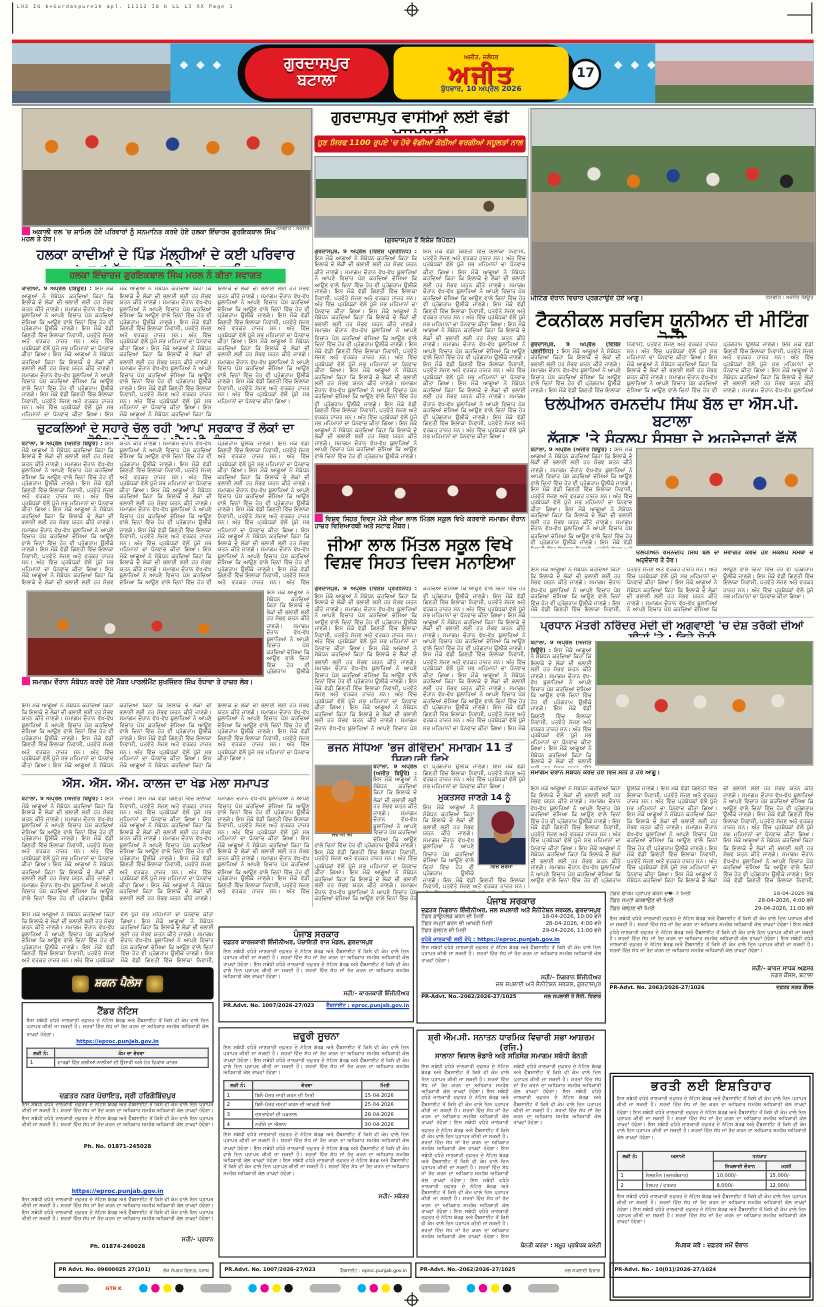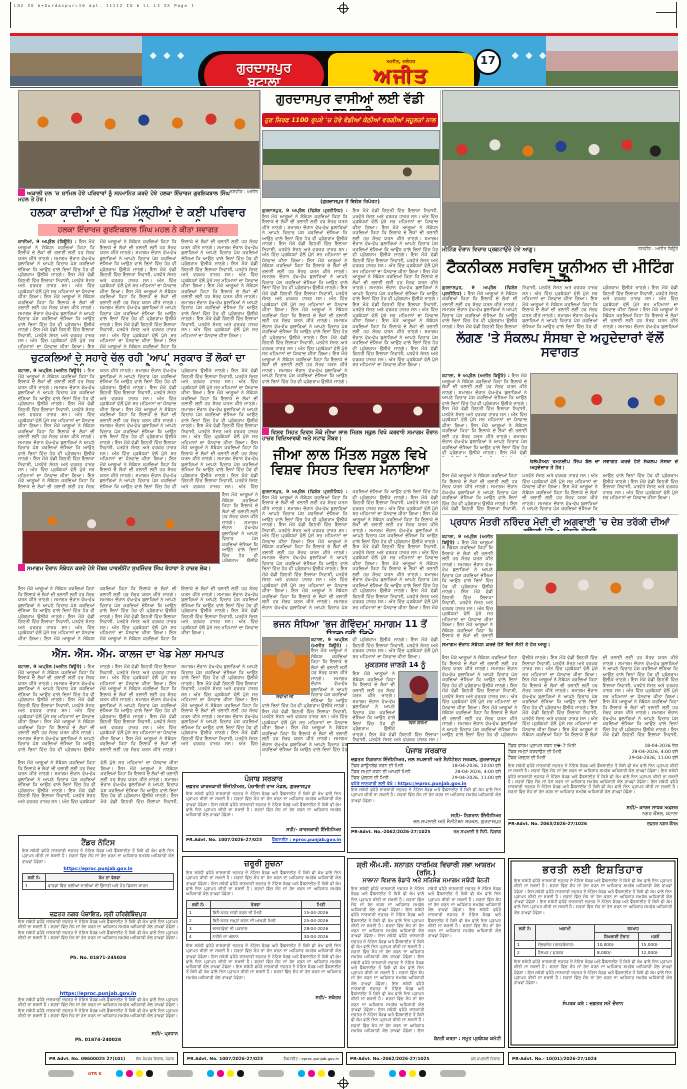--- a/index.html
+++ b/index.html
@@ -80,27 +80,27 @@
     radial-gradient(circle at 66% 52%,#e07818 0 5px,transparent 6px),
     radial-gradient(circle at 84% 48%,#e8e3da 0 5px,transparent 6px),
     linear-gradient(#6d8a55 0 35%,#cfc7b5 35% 70%,#8f887e 70% 100%);}
   
   .hl{font-weight:800;text-align:center;color:#10152e;line-height:1.1;overflow:hidden;}
   .body-txt{font-size:4.6px;line-height:1.2;text-align:justify;color:#1c1c1c;overflow:hidden;column-gap:5px;column-fill:auto;}
   .c3{column-count:3;} .c2{column-count:2;}
   .cap{font-size:5.5px;font-weight:700;line-height:1.15;color:#0d0d0d;overflow:hidden;text-align:justify;}
   .mark{display:inline-block;width:7px;height:7px;background:#ec1e8e;margin-right:2px;vertical-align:-1px;}
   .credit{float:right;font-weight:400;font-size:4.5px;color:#333;}
-  .subyel{background:#fca5a5;color:#8a2430;font-weight:800;text-align:center;}
+  .subyel{background:#22c55e;color:#8a2430;font-weight:800;text-align:center;}
   .redban{background:#cf1126;color:#ffe93a;font-weight:800;font-style:italic;text-align:center;border-radius:2px;}
   .vsep{position:absolute;width:1px;background:#c2c2c2;}
   .hsep{position:absolute;height:1px;background:#c2c2c2;}
   
   .nbox{position:absolute;border:1px solid #333;background:#fff;overflow:hidden;padding:2px 3px;box-sizing:border-box;}
-  .nbox2{border:1px solid #111;box-shadow:inset 0 0 0 1.5px #fff,inset 0 0 0 2.5px #111;padding:4px 5px;}
+  .nbox2{border:1px solid #111;box-shadow:inset 0 0 0 1.5px #fff,inset 0 0 0 2.5px #111;padding:4px 5px;margin-top:36px;}
   .ntitle{font-weight:800;text-align:center;color:#111;}
   .tiny{font-size:4.2px;line-height:1.25;text-align:justify;color:#222;overflow:hidden;}
   .tline{font-size:4.5px;line-height:1.35;display:flex;justify-content:space-between;color:#222;}
   .sig{font-size:4.8px;font-weight:700;text-align:right;color:#111;line-height:1.25;}
   .prrow{display:flex;justify-content:space-between;font-size:4.3px;font-weight:700;border-top:1px solid #555;margin-top:2px;padding-top:1px;}
   .url{color:#1440c8;text-decoration:underline;font-weight:700;}
   table.mini{border-collapse:collapse;width:100%;}
   table.mini th,table.mini td{border:1px solid #555;font-size:4.2px;padding:1px 2px;text-align:left;vertical-align:top;line-height:1.2;}
   table.mini th{font-weight:800;text-align:center;background:#f3f3f3;}
   .blackban{background:#0c0c0c;color:#fff;border-radius:3px;display:flex;align-items:center;justify-content:center;overflow:hidden;}
@@ -133,21 +133,21 @@
   <div class="cm" style="left:10px;top:2px;width:1px;height:26px;"></div>
   <div class="cm" style="left:676px;top:2px;width:1px;height:26px;"></div>
   <div class="cm" style="left:656px;top:12px;width:20px;height:1px;"></div>
 
   <div class="abs" style="left:10px;top:33px;width:668px;height:3px;background:#e01b24;"></div>
   <div class="abs band" style="left:10px;top:36px;width:668px;height:50px;">
     <div class="abs ph" style="left:0;top:0;width:132px;height:50px;border:none;background:linear-gradient(#b9cdd8 0 35%,#8f7a5e 35% 80%,#55657a 80% 100%);"></div>
     <div class="abs ph" style="left:536px;top:0;width:132px;height:50px;border:none;background:linear-gradient(#cdd8e0 0 30%,#caa3a0 30% 70%,#5d7a4e 70% 100%);"></div>
     <div class="abs dia" style="left:130px;top:14px;width:56px;">◆ ◆ ◆</div>
     <div class="abs dia" style="left:492px;top:14px;width:56px;">◆ ◆ ◆</div>
-    <div class="abs mh-oval" style="left:188px;top:15px;width:282px;height:48px;">
+    <div class="abs mh-oval" style="left:188px;top:1px;width:282px;height:48px;">
       <div class="red-oval" style="width:120px;height:42px;margin-left:6px;">
         <span>ਗੁਰਦਾਸਪੁਰ</span>
         <span>ਬਟਾਲਾ</span>
       </div>
       <div class="yel-box" style="width:146px;height:44px;margin-left:4px;">
         <span class="yel-top">ਅਜੀਤ, ਜਲੰਧਰ</span>
         <span class="yel-main">ਅਜੀਤ</span>
         <span class="yel-date">ਬੁੱਧਵਾਰ, 10 ਅਪ੍ਰੈਲ 2026</span>
       </div>
     </div>
@@ -225,39 +225,45 @@
   <div class="ph ph-crowd-b" style="left:442px;top:90px;width:236px;height:154px;"></div>
   <div class="abs cap" style="left:442px;top:246px;width:236px;height:11px;">
     <span class="credit">ਤਸਵੀਰ : ਅਜੀਤ ਬਿਊਰੋ</span><span>ਮੀਟਿੰਗ ਦੌਰਾਨ ਵਿਚਾਰ ਪ੍ਰਗਟਾਉਂਦੇ ਹੋਏ ਆਗੂ।</span>
   </div>
   <div class="abs hl" style="left:442px;top:259px;width:236px;height:23px;font-size:15.5px;color:#0a0a0a;">ਟੈਕਨੀਕਲ ਸਰਵਿਸ ਯੂਨੀਅਨ ਦੀ ਮੀਟਿੰਗ ਹੋਈ</div>
   <div class="abs body-txt c3" style="left:442px;top:285px;width:236px;height:44px;">
     <b class="dl">ਗੁਰਦਾਸਪੁਰ, 9 ਅਪ੍ਰੈਲ (ਵਿਸ਼ੇਸ਼ ਪ੍ਰਤੀਨਿਧ) : </b><span>ਇਸ ਮੌਕੇ ਆਗੂਆਂ ਨੇ ਸੰਬੋਧਨ ਕਰਦਿਆਂ ਕਿਹਾ ਕਿ ਇਲਾਕੇ ਦੇ ਲੋਕਾਂ ਦੀ ਭਲਾਈ ਲਈ ਹਰ ਸੰਭਵ ਯਤਨ ਕੀਤੇ ਜਾਣਗੇ। ਸਮਾਗਮ ਦੌਰਾਨ ਵੱਖ-ਵੱਖ ਬੁਲਾਰਿਆਂ ਨੇ ਆਪਣੇ ਵਿਚਾਰ ਪੇਸ਼ ਕਰਦਿਆਂ ਦੱਸਿਆ ਕਿ ਆਉਣ ਵਾਲੇ ਦਿਨਾਂ ਵਿੱਚ ਹੋਰ ਵੀ ਪ੍ਰੋਗਰਾਮ ਉਲੀਕੇ ਜਾਣਗੇ। ਇਸ ਮੌਕੇ ਵੱਡੀ ਗਿਣਤੀ ਵਿੱਚ ਇਲਾਕਾ ਨਿਵਾਸੀ, ਪਤਵੰਤੇ ਸੱਜਣ ਅਤੇ ਵਰਕਰ ਹਾਜ਼ਰ ਸਨ। ਅੰਤ ਵਿੱਚ ਪ੍ਰਬੰਧਕਾਂ ਵੱਲੋਂ ਪੁੱਜੇ ਸਭ ਮਹਿਮਾਨਾਂ ਦਾ ਧੰਨਵਾਦ ਕੀਤਾ ਗਿਆ। ਇਸ ਮੌਕੇ ਆਗੂਆਂ ਨੇ ਸੰਬੋਧਨ ਕਰਦਿਆਂ ਕਿਹਾ ਕਿ ਇਲਾਕੇ ਦੇ ਲੋਕਾਂ ਦੀ ਭਲਾਈ ਲਈ ਹਰ ਸੰਭਵ ਯਤਨ ਕੀਤੇ ਜਾਣਗੇ। ਸਮਾਗਮ ਦੌਰਾਨ ਵੱਖ-ਵੱਖ ਬੁਲਾਰਿਆਂ ਨੇ ਆਪਣੇ ਵਿਚਾਰ ਪੇਸ਼ ਕਰਦਿਆਂ ਦੱਸਿਆ ਕਿ ਆਉਣ ਵਾਲੇ ਦਿਨਾਂ ਵਿੱਚ ਹੋਰ ਵੀ ਪ੍ਰੋਗਰਾਮ ਉਲੀਕੇ ਜਾਣਗੇ। ਇਸ ਮੌਕੇ ਵੱਡੀ ਗਿਣਤੀ ਵਿੱਚ ਇਲਾਕਾ ਨਿਵਾਸੀ, ਪਤਵੰਤੇ ਸੱਜਣ ਅਤੇ ਵਰਕਰ ਹਾਜ਼ਰ ਸਨ। ਅੰਤ ਵਿੱਚ ਪ੍ਰਬੰਧਕਾਂ ਵੱਲੋਂ ਪੁੱਜੇ ਸਭ ਮਹਿਮਾਨਾਂ ਦਾ ਧੰਨਵਾਦ ਕੀਤਾ ਗਿਆ। ਇਸ ਮੌਕੇ ਆਗੂਆਂ ਨੇ ਸੰਬੋਧਨ ਕਰਦਿਆਂ ਕਿਹਾ ਕਿ ਇਲਾਕੇ ਦੇ ਲੋਕਾਂ ਦੀ ਭਲਾਈ ਲਈ ਹਰ ਸੰਭਵ ਯਤਨ ਕੀਤੇ ਜਾਣਗੇ। ਸਮਾਗਮ ਦੌਰਾਨ ਵੱਖ-ਵੱਖ ਬੁਲਾਰਿਆਂ ਨੇ ਆਪਣੇ ਵਿਚਾਰ ਪੇਸ਼ ਕਰਦਿਆਂ ਦੱਸਿਆ ਕਿ ਆਉਣ ਵਾਲੇ ਦਿਨਾਂ ਵਿੱਚ ਹੋਰ ਵੀ ਪ੍ਰੋਗਰਾਮ ਉਲੀਕੇ ਜਾਣਗੇ। ਇਸ ਮੌਕੇ ਵੱਡੀ ਗਿਣਤੀ ਵਿੱਚ ਇਲਾਕਾ ਨਿਵਾਸੀ, ਪਤਵੰਤੇ ਸੱਜਣ ਅਤੇ ਵਰਕਰ ਹਾਜ਼ਰ ਸਨ। ਅੰਤ ਵਿੱਚ ਪ੍ਰਬੰਧਕਾਂ ਵੱਲੋਂ ਪੁੱਜੇ ਸਭ ਮਹਿਮਾਨਾਂ ਦਾ ਧੰਨਵਾਦ ਕੀਤਾ ਗਿਆ। </span>
   </div>
 
   <div class="abs hl" style="left:442px;top:331px;width:236px;height:38px;font-size:13px;">
+    <div>ਓਲੰਪੀਅਨ ਰਮਨਦੀਪ ਸਿੰਘ ਬੱਲ ਦਾ ਐੱਸ.ਪੀ. ਬਟਾਲਾ</div>
     <div>ਲੱਗਣ 'ਤੇ ਸੰਕਲਪ ਸੰਸਥਾ ਦੇ ਅਹੁਦੇਦਾਰਾਂ ਵੱਲੋਂ ਸਵਾਗਤ</div>
   </div>
   <div class="abs body-txt" style="left:442px;top:373px;width:236px;height:84px;">
     <span class="float-r ph ph-welcome" style="position:relative;display:block;width:146px;height:80px;"></span>
     <b class="dl">ਬਟਾਲਾ, 9 ਅਪ੍ਰੈਲ (ਅਜੀਤ ਬਿਊਰੋ) : </b><span>ਇਸ ਮੌਕੇ ਆਗੂਆਂ ਨੇ ਸੰਬੋਧਨ ਕਰਦਿਆਂ ਕਿਹਾ ਕਿ ਇਲਾਕੇ ਦੇ ਲੋਕਾਂ ਦੀ ਭਲਾਈ ਲਈ ਹਰ ਸੰਭਵ ਯਤਨ ਕੀਤੇ ਜਾਣਗੇ। ਸਮਾਗਮ ਦੌਰਾਨ ਵੱਖ-ਵੱਖ ਬੁਲਾਰਿਆਂ ਨੇ ਆਪਣੇ ਵਿਚਾਰ ਪੇਸ਼ ਕਰਦਿਆਂ ਦੱਸਿਆ ਕਿ ਆਉਣ ਵਾਲੇ ਦਿਨਾਂ ਵਿੱਚ ਹੋਰ ਵੀ ਪ੍ਰੋਗਰਾਮ ਉਲੀਕੇ ਜਾਣਗੇ। ਇਸ ਮੌਕੇ ਵੱਡੀ ਗਿਣਤੀ ਵਿੱਚ ਇਲਾਕਾ ਨਿਵਾਸੀ, ਪਤਵੰਤੇ ਸੱਜਣ ਅਤੇ ਵਰਕਰ ਹਾਜ਼ਰ ਸਨ। ਅੰਤ ਵਿੱਚ ਪ੍ਰਬੰਧਕਾਂ ਵੱਲੋਂ ਪੁੱਜੇ ਸਭ ਮਹਿਮਾਨਾਂ ਦਾ ਧੰਨਵਾਦ ਕੀਤਾ ਗਿਆ। ਇਸ ਮੌਕੇ ਆਗੂਆਂ ਨੇ ਸੰਬੋਧਨ ਕਰਦਿਆਂ ਕਿਹਾ ਕਿ ਇਲਾਕੇ ਦੇ ਲੋਕਾਂ ਦੀ ਭਲਾਈ ਲਈ ਹਰ ਸੰਭਵ ਯਤਨ ਕੀਤੇ ਜਾਣਗੇ। ਸਮਾਗਮ ਦੌਰਾਨ ਵੱਖ-ਵੱਖ ਬੁਲਾਰਿਆਂ ਨੇ ਆਪਣੇ ਵਿਚਾਰ ਪੇਸ਼ ਕਰਦਿਆਂ ਦੱਸਿਆ ਕਿ ਆਉਣ ਵਾਲੇ ਦਿਨਾਂ ਵਿੱਚ ਹੋਰ ਵੀ ਪ੍ਰੋਗਰਾਮ ਉਲੀਕੇ ਜਾਣਗੇ। ਇਸ ਮੌਕੇ ਵੱਡੀ ਗਿਣਤੀ ਵਿੱਚ ਇਲਾਕਾ ਨਿਵਾਸੀ, ਪਤਵੰਤੇ ਸੱਜਣ ਅਤੇ ਵਰਕਰ ਹਾਜ਼ਰ ਸਨ। ਅੰਤ ਵਿੱਚ ਪ੍ਰਬੰਧਕਾਂ ਵੱਲੋਂ ਪੁੱਜੇ ਸਭ ਮਹਿਮਾਨਾਂ ਦਾ ਧੰਨਵਾਦ ਕੀਤਾ ਗਿਆ। ਇਸ ਮੌਕੇ ਆਗੂਆਂ ਨੇ ਸੰਬੋਧਨ ਕਰਦਿਆਂ ਕਿਹਾ ਕਿ ਇਲਾਕੇ ਦੇ ਲੋਕਾਂ ਦੀ ਭਲਾਈ ਲਈ ਹਰ ਸੰਭਵ ਯਤਨ ਕੀਤੇ ਜਾਣਗੇ। ਸਮਾਗਮ ਦੌਰਾਨ ਵੱਖ-ਵੱਖ ਬੁਲਾਰਿਆਂ ਨੇ ਆਪਣੇ ਵਿਚਾਰ ਪੇਸ਼ ਕਰਦਿਆਂ ਦੱਸਿਆ ਕਿ ਆਉਣ ਵਾਲੇ ਦਿਨਾਂ ਵਿੱਚ ਹੋਰ ਵੀ ਪ੍ਰੋਗਰਾਮ ਉਲੀਕੇ ਜਾਣਗੇ। ਇਸ ਮੌਕੇ ਵੱਡੀ ਗਿਣਤੀ ਵਿੱਚ ਇਲਾਕਾ ਨਿਵਾਸੀ, ਪਤਵੰਤੇ ਸੱਜਣ ਅਤੇ ਵਰਕਰ ਹਾਜ਼ਰ ਸਨ। ਅੰਤ ਵਿੱਚ ਪ੍ਰਬੰਧਕਾਂ ਵੱਲੋਂ ਪੁੱਜੇ ਸਭ ਮਹਿਮਾਨਾਂ ਦਾ ਧੰਨਵਾਦ ਕੀਤਾ ਗਿਆ। </span>
   </div>
   <div class="abs cap" style="left:530px;top:459px;width:148px;height:11px;font-size:5px;">ਓਲੰਪੀਅਨ ਰਮਨਦੀਪ ਸਿੰਘ ਬੱਲ ਦਾ ਸਵਾਗਤ ਕਰਦੇ ਹੋਏ ਸੰਕਲਪ ਸੰਸਥਾ ਦੇ ਅਹੁਦੇਦਾਰ ਤੇ ਹੋਰ।</div>
   <div class="abs body-txt c3" style="left:442px;top:473px;width:236px;height:41px;"><span>ਇਸ ਮੌਕੇ ਆਗੂਆਂ ਨੇ ਸੰਬੋਧਨ ਕਰਦਿਆਂ ਕਿਹਾ ਕਿ ਇਲਾਕੇ ਦੇ ਲੋਕਾਂ ਦੀ ਭਲਾਈ ਲਈ ਹਰ ਸੰਭਵ ਯਤਨ ਕੀਤੇ ਜਾਣਗੇ। ਸਮਾਗਮ ਦੌਰਾਨ ਵੱਖ-ਵੱਖ ਬੁਲਾਰਿਆਂ ਨੇ ਆਪਣੇ ਵਿਚਾਰ ਪੇਸ਼ ਕਰਦਿਆਂ ਦੱਸਿਆ ਕਿ ਆਉਣ ਵਾਲੇ ਦਿਨਾਂ ਵਿੱਚ ਹੋਰ ਵੀ ਪ੍ਰੋਗਰਾਮ ਉਲੀਕੇ ਜਾਣਗੇ। ਇਸ ਮੌਕੇ ਵੱਡੀ ਗਿਣਤੀ ਵਿੱਚ ਇਲਾਕਾ ਨਿਵਾਸੀ, ਪਤਵੰਤੇ ਸੱਜਣ ਅਤੇ ਵਰਕਰ ਹਾਜ਼ਰ ਸਨ। ਅੰਤ ਵਿੱਚ ਪ੍ਰਬੰਧਕਾਂ ਵੱਲੋਂ ਪੁੱਜੇ ਸਭ ਮਹਿਮਾਨਾਂ ਦਾ ਧੰਨਵਾਦ ਕੀਤਾ ਗਿਆ। ਇਸ ਮੌਕੇ ਆਗੂਆਂ ਨੇ ਸੰਬੋਧਨ ਕਰਦਿਆਂ ਕਿਹਾ ਕਿ ਇਲਾਕੇ ਦੇ ਲੋਕਾਂ ਦੀ ਭਲਾਈ ਲਈ ਹਰ ਸੰਭਵ ਯਤਨ ਕੀਤੇ ਜਾਣਗੇ। ਸਮਾਗਮ ਦੌਰਾਨ ਵੱਖ-ਵੱਖ ਬੁਲਾਰਿਆਂ ਨੇ ਆਪਣੇ ਵਿਚਾਰ ਪੇਸ਼ ਕਰਦਿਆਂ ਦੱਸਿਆ ਕਿ ਆਉਣ ਵਾਲੇ ਦਿਨਾਂ ਵਿੱਚ ਹੋਰ ਵੀ ਪ੍ਰੋਗਰਾਮ ਉਲੀਕੇ ਜਾਣਗੇ। ਇਸ ਮੌਕੇ ਵੱਡੀ ਗਿਣਤੀ ਵਿੱਚ ਇਲਾਕਾ ਨਿਵਾਸੀ, ਪਤਵੰਤੇ ਸੱਜਣ ਅਤੇ ਵਰਕਰ ਹਾਜ਼ਰ ਸਨ। ਅੰਤ ਵਿੱਚ ਪ੍ਰਬੰਧਕਾਂ ਵੱਲੋਂ ਪੁੱਜੇ ਸਭ ਮਹਿਮਾਨਾਂ ਦਾ ਧੰਨਵਾਦ ਕੀਤਾ ਗਿਆ। </span></div>
 
   <div class="hsep" style="left:442px;top:514px;width:236px;"></div>
   <div class="abs hl" style="left:442px;top:517px;width:236px;height:14px;font-size:9.3px;">ਪ੍ਰਧਾਨ ਮੰਤਰੀ ਨਰਿੰਦਰ ਮੋਦੀ ਦੀ ਅਗਵਾਈ 'ਚ ਦੇਸ਼ ਤਰੱਕੀ ਦੀਆਂ ਲੀਹਾਂ 'ਤੇ : ਵਿਜੇ ਸੋਨੀ</div>
   <div class="abs body-txt" style="left:442px;top:534px;width:236px;height:106px;">
     <span class="float-r ph ph-rally" style="position:relative;display:block;width:180px;height:102px;"></span>
     <b class="dl">ਬਟਾਲਾ, 9 ਅਪ੍ਰੈਲ (ਅਜੀਤ ਬਿਊਰੋ) : </b><span>ਇਸ ਮੌਕੇ ਆਗੂਆਂ ਨੇ ਸੰਬੋਧਨ ਕਰਦਿਆਂ ਕਿਹਾ ਕਿ ਇਲਾਕੇ ਦੇ ਲੋਕਾਂ ਦੀ ਭਲਾਈ ਲਈ ਹਰ ਸੰਭਵ ਯਤਨ ਕੀਤੇ ਜਾਣਗੇ। ਸਮਾਗਮ ਦੌਰਾਨ ਵੱਖ-ਵੱਖ ਬੁਲਾਰਿਆਂ ਨੇ ਆਪਣੇ ਵਿਚਾਰ ਪੇਸ਼ ਕਰਦਿਆਂ ਦੱਸਿਆ ਕਿ ਆਉਣ ਵਾਲੇ ਦਿਨਾਂ ਵਿੱਚ ਹੋਰ ਵੀ ਪ੍ਰੋਗਰਾਮ ਉਲੀਕੇ ਜਾਣਗੇ। ਇਸ ਮੌਕੇ ਵੱਡੀ ਗਿਣਤੀ ਵਿੱਚ ਇਲਾਕਾ ਨਿਵਾਸੀ, ਪਤਵੰਤੇ ਸੱਜਣ ਅਤੇ ਵਰਕਰ ਹਾਜ਼ਰ ਸਨ। ਅੰਤ ਵਿੱਚ ਪ੍ਰਬੰਧਕਾਂ ਵੱਲੋਂ ਪੁੱਜੇ ਸਭ ਮਹਿਮਾਨਾਂ ਦਾ ਧੰਨਵਾਦ ਕੀਤਾ ਗਿਆ। ਇਸ ਮੌਕੇ ਆਗੂਆਂ ਨੇ ਸੰਬੋਧਨ ਕਰਦਿਆਂ ਕਿਹਾ ਕਿ ਇਲਾਕੇ ਦੇ ਲੋਕਾਂ ਦੀ ਭਲਾਈ ਲਈ ਹਰ ਸੰਭਵ ਯਤਨ ਕੀਤੇ ਜਾਣਗੇ। ਸਮਾਗਮ ਦੌਰਾਨ ਵੱਖ-ਵੱਖ ਬੁਲਾਰਿਆਂ ਨੇ ਆਪਣੇ ਵਿਚਾਰ ਪੇਸ਼ ਕਰਦਿਆਂ ਦੱਸਿਆ ਕਿ ਆਉਣ ਵਾਲੇ ਦਿਨਾਂ ਵਿੱਚ ਹੋਰ ਵੀ ਪ੍ਰੋਗਰਾਮ ਉਲੀਕੇ ਜਾਣਗੇ। ਇਸ ਮੌਕੇ ਵੱਡੀ ਗਿਣਤੀ ਵਿੱਚ ਇਲਾਕਾ ਨਿਵਾਸੀ, ਪਤਵੰਤੇ ਸੱਜਣ ਅਤੇ ਵਰਕਰ ਹਾਜ਼ਰ ਸਨ। ਅੰਤ ਵਿੱਚ ਪ੍ਰਬੰਧਕਾਂ ਵੱਲੋਂ ਪੁੱਜੇ ਸਭ ਮਹਿਮਾਨਾਂ ਦਾ ਧੰਨਵਾਦ ਕੀਤਾ ਗਿਆ। ਇਸ ਮੌਕੇ ਆਗੂਆਂ ਨੇ ਸੰਬੋਧਨ ਕਰਦਿਆਂ ਕਿਹਾ ਕਿ ਇਲਾਕੇ ਦੇ ਲੋਕਾਂ ਦੀ ਭਲਾਈ ਲਈ ਹਰ ਸੰਭਵ ਯਤਨ ਕੀਤੇ ਜਾਣਗੇ। ਸਮਾਗਮ ਦੌਰਾਨ ਵੱਖ-ਵੱਖ ਬੁਲਾਰਿਆਂ ਨੇ ਆਪਣੇ ਵਿਚਾਰ ਪੇਸ਼ ਕਰਦਿਆਂ ਦੱਸਿਆ ਕਿ ਆਉਣ ਵਾਲੇ ਦਿਨਾਂ ਵਿੱਚ ਹੋਰ ਵੀ ਪ੍ਰੋਗਰਾਮ ਉਲੀਕੇ ਜਾਣਗੇ। ਇਸ ਮੌਕੇ ਵੱਡੀ ਗਿਣਤੀ ਵਿੱਚ ਇਲਾਕਾ ਨਿਵਾਸੀ, ਪਤਵੰਤੇ ਸੱਜਣ ਅਤੇ ਵਰਕਰ ਹਾਜ਼ਰ ਸਨ। ਅੰਤ ਵਿੱਚ ਪ੍ਰਬੰਧਕਾਂ ਵੱਲੋਂ ਪੁੱਜੇ ਸਭ ਮਹਿਮਾਨਾਂ ਦਾ ਧੰਨਵਾਦ ਕੀਤਾ ਗਿਆ। </span>
   </div>
   <div class="abs cap" style="left:442px;top:642px;width:236px;height:10px;font-size:5px;">ਸਮਾਗਮ ਦੌਰਾਨ ਸੰਬੋਧਨ ਕਰਦੇ ਹੋਏ ਵਿਜੇ ਸੋਨੀ ਤੇ ਹੋਰ ਆਗੂ।</div>
   <div class="abs body-txt c3" style="left:442px;top:655px;width:236px;height:85px;"><span>ਇਸ ਮੌਕੇ ਆਗੂਆਂ ਨੇ ਸੰਬੋਧਨ ਕਰਦਿਆਂ ਕਿਹਾ ਕਿ ਇਲਾਕੇ ਦੇ ਲੋਕਾਂ ਦੀ ਭਲਾਈ ਲਈ ਹਰ ਸੰਭਵ ਯਤਨ ਕੀਤੇ ਜਾਣਗੇ। ਸਮਾਗਮ ਦੌਰਾਨ ਵੱਖ-ਵੱਖ ਬੁਲਾਰਿਆਂ ਨੇ ਆਪਣੇ ਵਿਚਾਰ ਪੇਸ਼ ਕਰਦਿਆਂ ਦੱਸਿਆ ਕਿ ਆਉਣ ਵਾਲੇ ਦਿਨਾਂ ਵਿੱਚ ਹੋਰ ਵੀ ਪ੍ਰੋਗਰਾਮ ਉਲੀਕੇ ਜਾਣਗੇ। ਇਸ ਮੌਕੇ ਵੱਡੀ ਗਿਣਤੀ ਵਿੱਚ ਇਲਾਕਾ ਨਿਵਾਸੀ, ਪਤਵੰਤੇ ਸੱਜਣ ਅਤੇ ਵਰਕਰ ਹਾਜ਼ਰ ਸਨ। ਅੰਤ ਵਿੱਚ ਪ੍ਰਬੰਧਕਾਂ ਵੱਲੋਂ ਪੁੱਜੇ ਸਭ ਮਹਿਮਾਨਾਂ ਦਾ ਧੰਨਵਾਦ ਕੀਤਾ ਗਿਆ। ਇਸ ਮੌਕੇ ਆਗੂਆਂ ਨੇ ਸੰਬੋਧਨ ਕਰਦਿਆਂ ਕਿਹਾ ਕਿ ਇਲਾਕੇ ਦੇ ਲੋਕਾਂ ਦੀ ਭਲਾਈ ਲਈ ਹਰ ਸੰਭਵ ਯਤਨ ਕੀਤੇ ਜਾਣਗੇ। ਸਮਾਗਮ ਦੌਰਾਨ ਵੱਖ-ਵੱਖ ਬੁਲਾਰਿਆਂ ਨੇ ਆਪਣੇ ਵਿਚਾਰ ਪੇਸ਼ ਕਰਦਿਆਂ ਦੱਸਿਆ ਕਿ ਆਉਣ ਵਾਲੇ ਦਿਨਾਂ ਵਿੱਚ ਹੋਰ ਵੀ ਪ੍ਰੋਗਰਾਮ ਉਲੀਕੇ ਜਾਣਗੇ। ਇਸ ਮੌਕੇ ਵੱਡੀ ਗਿਣਤੀ ਵਿੱਚ ਇਲਾਕਾ ਨਿਵਾਸੀ, ਪਤਵੰਤੇ ਸੱਜਣ ਅਤੇ ਵਰਕਰ ਹਾਜ਼ਰ ਸਨ। ਅੰਤ ਵਿੱਚ ਪ੍ਰਬੰਧਕਾਂ ਵੱਲੋਂ ਪੁੱਜੇ ਸਭ ਮਹਿਮਾਨਾਂ ਦਾ ਧੰਨਵਾਦ ਕੀਤਾ ਗਿਆ। ਇਸ ਮੌਕੇ ਆਗੂਆਂ ਨੇ ਸੰਬੋਧਨ ਕਰਦਿਆਂ ਕਿਹਾ ਕਿ ਇਲਾਕੇ ਦੇ ਲੋਕਾਂ ਦੀ ਭਲਾਈ ਲਈ ਹਰ ਸੰਭਵ ਯਤਨ ਕੀਤੇ ਜਾਣਗੇ। ਸਮਾਗਮ ਦੌਰਾਨ ਵੱਖ-ਵੱਖ ਬੁਲਾਰਿਆਂ ਨੇ ਆਪਣੇ ਵਿਚਾਰ ਪੇਸ਼ ਕਰਦਿਆਂ ਦੱਸਿਆ ਕਿ ਆਉਣ ਵਾਲੇ ਦਿਨਾਂ ਵਿੱਚ ਹੋਰ ਵੀ ਪ੍ਰੋਗਰਾਮ ਉਲੀਕੇ ਜਾਣਗੇ। ਇਸ ਮੌਕੇ ਵੱਡੀ ਗਿਣਤੀ ਵਿੱਚ ਇਲਾਕਾ ਨਿਵਾਸੀ, ਪਤਵੰਤੇ ਸੱਜਣ ਅਤੇ ਵਰਕਰ ਹਾਜ਼ਰ ਸਨ। ਅੰਤ ਵਿੱਚ ਪ੍ਰਬੰਧਕਾਂ ਵੱਲੋਂ ਪੁੱਜੇ ਸਭ ਮਹਿਮਾਨਾਂ ਦਾ ਧੰਨਵਾਦ ਕੀਤਾ ਗਿਆ। ਇਸ ਮੌਕੇ ਆਗੂਆਂ ਨੇ ਸੰਬੋਧਨ ਕਰਦਿਆਂ ਕਿਹਾ ਕਿ ਇਲਾਕੇ ਦੇ ਲੋਕਾਂ ਦੀ ਭਲਾਈ ਲਈ ਹਰ ਸੰਭਵ ਯਤਨ ਕੀਤੇ ਜਾਣਗੇ। ਸਮਾਗਮ ਦੌਰਾਨ ਵੱਖ-ਵੱਖ ਬੁਲਾਰਿਆਂ ਨੇ ਆਪਣੇ ਵਿਚਾਰ ਪੇਸ਼ ਕਰਦਿਆਂ ਦੱਸਿਆ ਕਿ ਆਉਣ ਵਾਲੇ ਦਿਨਾਂ ਵਿੱਚ ਹੋਰ ਵੀ ਪ੍ਰੋਗਰਾਮ ਉਲੀਕੇ ਜਾਣਗੇ। ਇਸ ਮੌਕੇ ਵੱਡੀ ਗਿਣਤੀ ਵਿੱਚ ਇਲਾਕਾ ਨਿਵਾਸੀ, ਪਤਵੰਤੇ ਸੱਜਣ ਅਤੇ ਵਰਕਰ ਹਾਜ਼ਰ ਸਨ। ਅੰਤ ਵਿੱਚ ਪ੍ਰਬੰਧਕਾਂ ਵੱਲੋਂ ਪੁੱਜੇ ਸਭ ਮਹਿਮਾਨਾਂ ਦਾ ਧੰਨਵਾਦ ਕੀਤਾ ਗਿਆ। ਇਸ ਮੌਕੇ ਆਗੂਆਂ ਨੇ ਸੰਬੋਧਨ ਕਰਦਿਆਂ ਕਿਹਾ ਕਿ ਇਲਾਕੇ ਦੇ ਲੋਕਾਂ ਦੀ ਭਲਾਈ ਲਈ ਹਰ ਸੰਭਵ ਯਤਨ ਕੀਤੇ ਜਾਣਗੇ। ਸਮਾਗਮ ਦੌਰਾਨ ਵੱਖ-ਵੱਖ ਬੁਲਾਰਿਆਂ ਨੇ ਆਪਣੇ ਵਿਚਾਰ ਪੇਸ਼ ਕਰਦਿਆਂ ਦੱਸਿਆ ਕਿ ਆਉਣ ਵਾਲੇ ਦਿਨਾਂ ਵਿੱਚ ਹੋਰ ਵੀ ਪ੍ਰੋਗਰਾਮ ਉਲੀਕੇ ਜਾਣਗੇ। ਇਸ ਮੌਕੇ ਵੱਡੀ ਗਿਣਤੀ ਵਿੱਚ ਇਲਾਕਾ ਨਿਵਾਸੀ, ਪਤਵੰਤੇ ਸੱਜਣ ਅਤੇ ਵਰਕਰ ਹਾਜ਼ਰ ਸਨ। ਅੰਤ ਵਿੱਚ ਪ੍ਰਬੰਧਕਾਂ ਵੱਲੋਂ ਪੁੱਜੇ ਸਭ ਮਹਿਮਾਨਾਂ ਦਾ ਧੰਨਵਾਦ ਕੀਤਾ ਗਿਆ। </span></div>
 
   <div class="abs body-txt c2" style="left:18px;top:760px;width:160px;height:44px;"><span>ਇਸ ਮੌਕੇ ਆਗੂਆਂ ਨੇ ਸੰਬੋਧਨ ਕਰਦਿਆਂ ਕਿਹਾ ਕਿ ਇਲਾਕੇ ਦੇ ਲੋਕਾਂ ਦੀ ਭਲਾਈ ਲਈ ਹਰ ਸੰਭਵ ਯਤਨ ਕੀਤੇ ਜਾਣਗੇ। ਸਮਾਗਮ ਦੌਰਾਨ ਵੱਖ-ਵੱਖ ਬੁਲਾਰਿਆਂ ਨੇ ਆਪਣੇ ਵਿਚਾਰ ਪੇਸ਼ ਕਰਦਿਆਂ ਦੱਸਿਆ ਕਿ ਆਉਣ ਵਾਲੇ ਦਿਨਾਂ ਵਿੱਚ ਹੋਰ ਵੀ ਪ੍ਰੋਗਰਾਮ ਉਲੀਕੇ ਜਾਣਗੇ। ਇਸ ਮੌਕੇ ਵੱਡੀ ਗਿਣਤੀ ਵਿੱਚ ਇਲਾਕਾ ਨਿਵਾਸੀ, ਪਤਵੰਤੇ ਸੱਜਣ ਅਤੇ ਵਰਕਰ ਹਾਜ਼ਰ ਸਨ। ਅੰਤ ਵਿੱਚ ਪ੍ਰਬੰਧਕਾਂ ਵੱਲੋਂ ਪੁੱਜੇ ਸਭ ਮਹਿਮਾਨਾਂ ਦਾ ਧੰਨਵਾਦ ਕੀਤਾ ਗਿਆ। ਇਸ ਮੌਕੇ ਆਗੂਆਂ ਨੇ ਸੰਬੋਧਨ ਕਰਦਿਆਂ ਕਿਹਾ ਕਿ ਇਲਾਕੇ ਦੇ ਲੋਕਾਂ ਦੀ ਭਲਾਈ ਲਈ ਹਰ ਸੰਭਵ ਯਤਨ ਕੀਤੇ ਜਾਣਗੇ। ਸਮਾਗਮ ਦੌਰਾਨ ਵੱਖ-ਵੱਖ ਬੁਲਾਰਿਆਂ ਨੇ ਆਪਣੇ ਵਿਚਾਰ ਪੇਸ਼ ਕਰਦਿਆਂ ਦੱਸਿਆ ਕਿ ਆਉਣ ਵਾਲੇ ਦਿਨਾਂ ਵਿੱਚ ਹੋਰ ਵੀ ਪ੍ਰੋਗਰਾਮ ਉਲੀਕੇ ਜਾਣਗੇ। ਇਸ ਮੌਕੇ ਵੱਡੀ ਗਿਣਤੀ ਵਿੱਚ ਇਲਾਕਾ ਨਿਵਾਸੀ, ਪਤਵੰਤੇ ਸੱਜਣ ਅਤੇ ਵਰਕਰ ਹਾਜ਼ਰ ਸਨ। ਅੰਤ ਵਿੱਚ ਪ੍ਰਬੰਧਕਾਂ ਵੱਲੋਂ ਪੁੱਜੇ ਸਭ ਮਹਿਮਾਨਾਂ ਦਾ ਧੰਨਵਾਦ ਕੀਤਾ ਗਿਆ। </span></div>
+  <div class="abs blackban" style="left:18px;top:806px;width:160px;height:27px;">
+    <span class="goldchip"></span>
+    <span class="script">ਸ਼ਗਨ ਪੈਲੇਸ</span>
+    <span class="goldchip"></span>
+  </div>
   <div class="nbox" style="left:18px;top:835px;width:160px;height:84px;">
     <div class="ntitle" style="font-size:7.5px;">ਟੈਂਡਰ ਨੋਟਿਸ</div>
     <div class="tiny" style="height:18px;"><span>ਇਸ ਸਬੰਧੀ ਵਧੇਰੇ ਜਾਣਕਾਰੀ ਦਫ਼ਤਰ ਦੇ ਨੋਟਿਸ ਬੋਰਡ ਅਤੇ ਵੈੱਬਸਾਈਟ ਤੋਂ ਕਿਸੇ ਵੀ ਕੰਮ ਵਾਲੇ ਦਿਨ ਪ੍ਰਾਪਤ ਕੀਤੀ ਜਾ ਸਕਦੀ ਹੈ। ਸ਼ਰਤਾਂ ਵਿੱਚ ਸੋਧ ਜਾਂ ਰੱਦ ਕਰਨ ਦਾ ਅਧਿਕਾਰ ਸਮਰੱਥ ਅਧਿਕਾਰੀ ਕੋਲ ਰਾਖਵਾਂ ਹੋਵੇਗਾ। </span></div>
     <div style="text-align:center;font-size:4.5px;" class="url">https://eproc.punjab.gov.in</div>
     <table class="mini" style="margin-top:2px;">
       <tbody>
           <tr>
             <th style="width:18px;">ਲੜੀ ਨੰ:</th>
             <th>ਕੰਮ ਦਾ ਵੇਰਵਾ</th>
           </tr>

